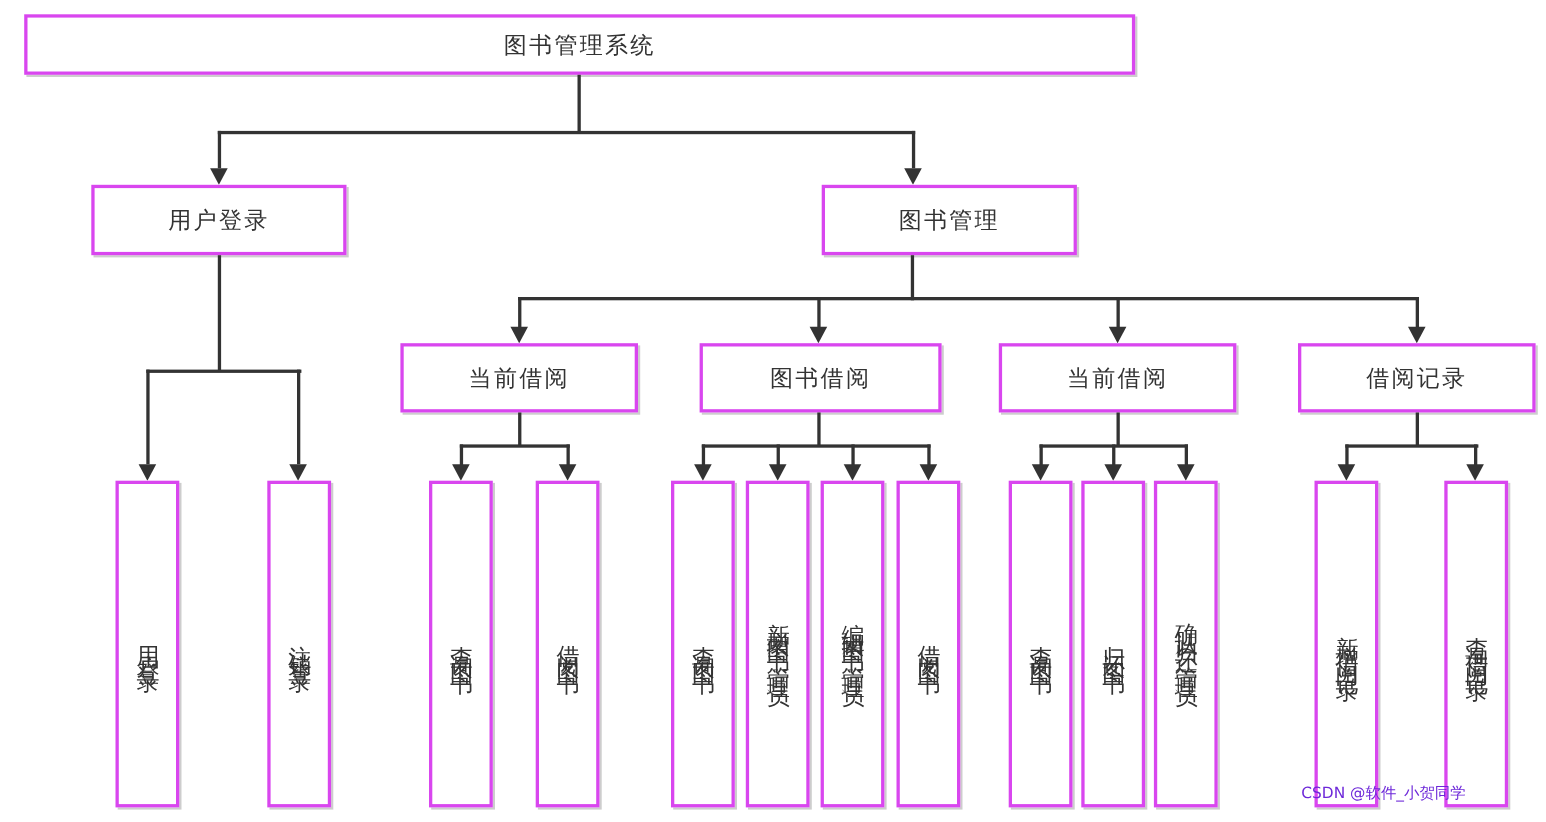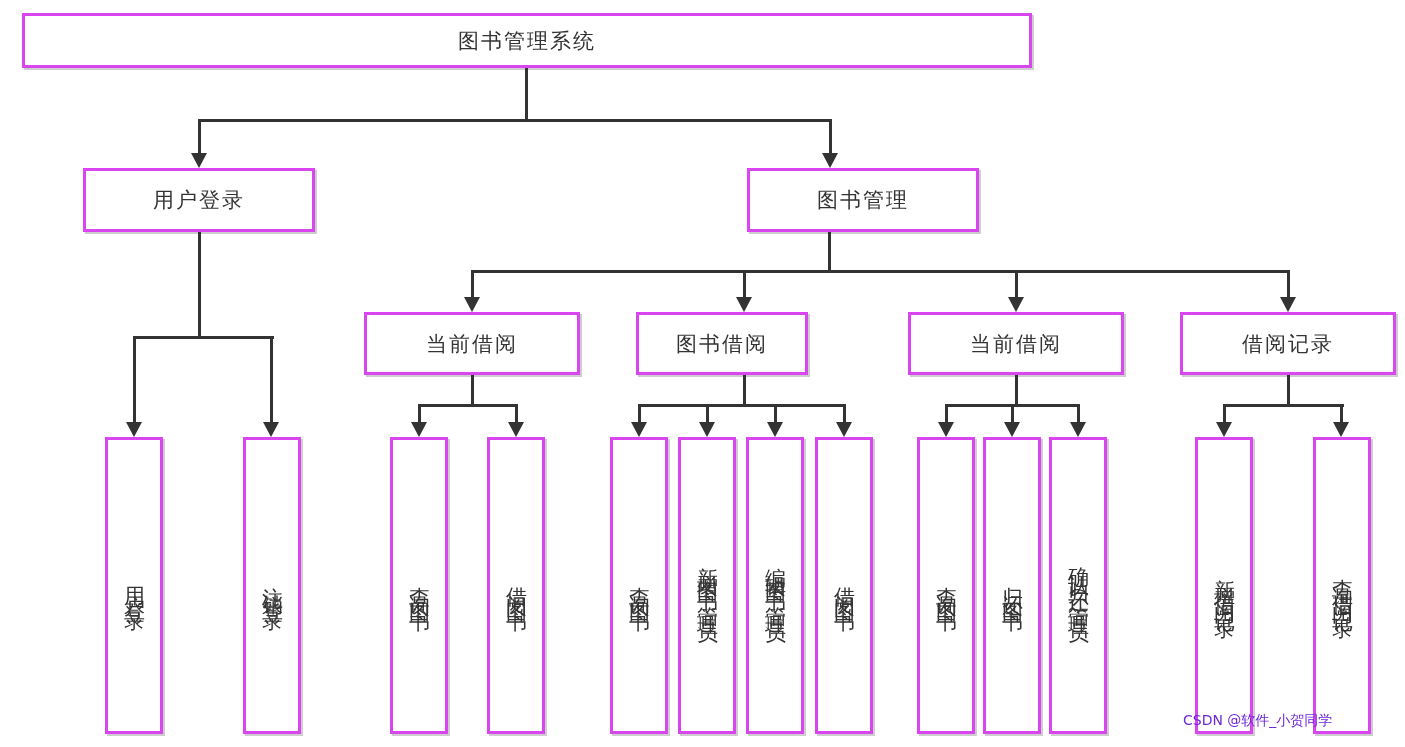--- a/index.html
+++ b/index.html
@@ -77,21 +77,21 @@
   <div class="vline" style="left:743px; top:270px; height:28px;"></div>
   <div class="arrow" style="left:736px; top:297px;"></div>
   <div class="vline" style="left:1015px; top:270px; height:28px;"></div>
   <div class="arrow" style="left:1008px; top:297px;"></div>
   <div class="vline" style="left:1287px; top:270px; height:28px;"></div>
   <div class="arrow" style="left:1280px; top:297px;"></div>
 
   <div class="box" style="left:364px; top:312px; width:216px; height:63px;">
     <span class="htext">当前借阅</span>
   </div>
-  <div class="box" style="left:636px; top:312px; width:172px; height:63px;">
+  <div class="box" style="left:636px; top:312px; width:220px; height:63px;">
     <span class="htext">图书借阅</span>
   </div>
   <div class="box" style="left:908px; top:312px; width:216px; height:63px;text-align:center;">
     <span class="htext">当前借阅</span>
   </div>
   <div class="box" style="left:1180px; top:312px; width:216px; height:63px;">
     <span class="htext">借阅记录</span>
   </div>
 
   <div class="vline" style="left:471px; top:375px; height:31px;"></div>

